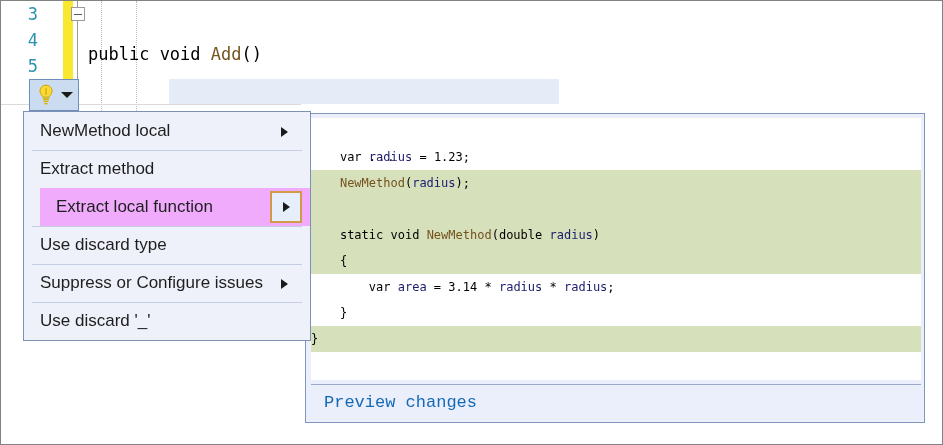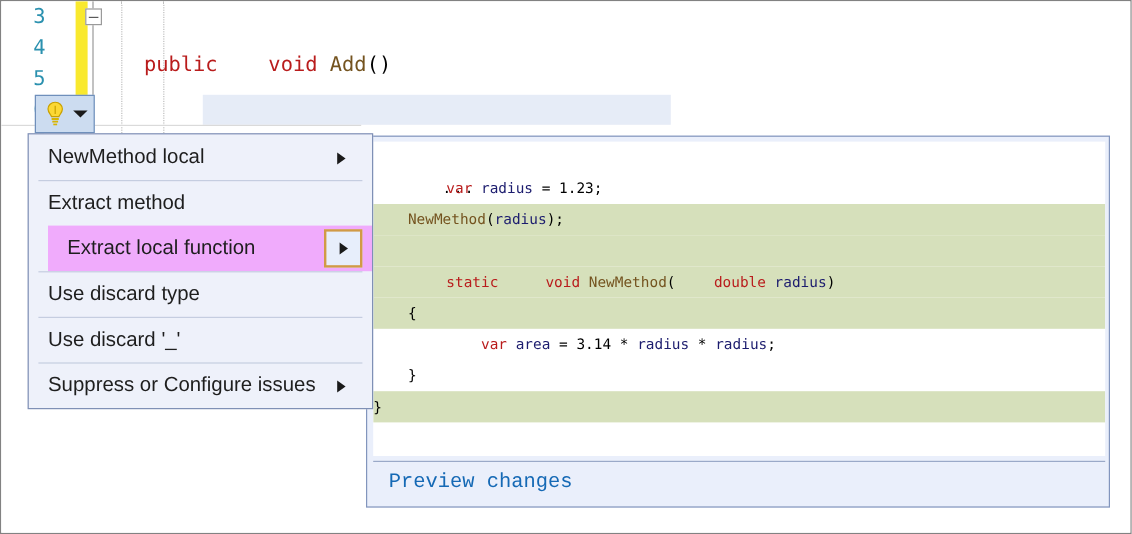--- a/index.html
+++ b/index.html
@@ -78,21 +78,21 @@
     position: absolute; left: 0; top: 0;
     font-family: "DejaVu Sans Mono", monospace;
     font-size: 17px;
     white-space: pre;
     color: #1f1f8f;
   }
   .code-lines .cl {
     height: 26px; line-height: 26px;
     padding-left: 46px;
   }
-  .kw { color: #b91c1c; margin-left: 32px; }
+  .kw { color: #000000; }
   .meth { color: #74531f; }
   .punct { color: #000000; }
   .ident { color: #1c1c6e; }
   .num { color: #000000; }
   .unused { color: #a0a0a0; }
   .op { color: #000000; }
   .varbox { background: #dfe3cd; }
   .sel-line {
     position: absolute; left: 168px; top: 78px;
     width: 390px; height: 25px;
@@ -290,28 +290,28 @@
         </span>
     </div>
 
     <div class="mi">
       <span class="sep"></span>
       <span>Use discard type</span>
     </div>
 
     <div class="mi">
       <span class="sep"></span>
-      <span>Use discard '_'</span>
-    </div>
-
-    <div class="mi">
-      <span class="sep"></span>
       <span>Suppress or Configure issues</span>
       <span class="arrow"></span>
     </div>
+
+    <div class="mi">
+      <span class="sep"></span>
+      <span>Use discard '_'</span>
+    </div>
   </div>
 
   <div id="preview">
 
     <div id="preview-code">
 
       <div class="pl">
         <span class="dots">...</span></div>
 
       <div class="pl">    <span class="kw">var</span> <span class="ident">radius</span> <span class="op">=</span> <span class="num">1.23</span><span class="punct">;</span></div>

